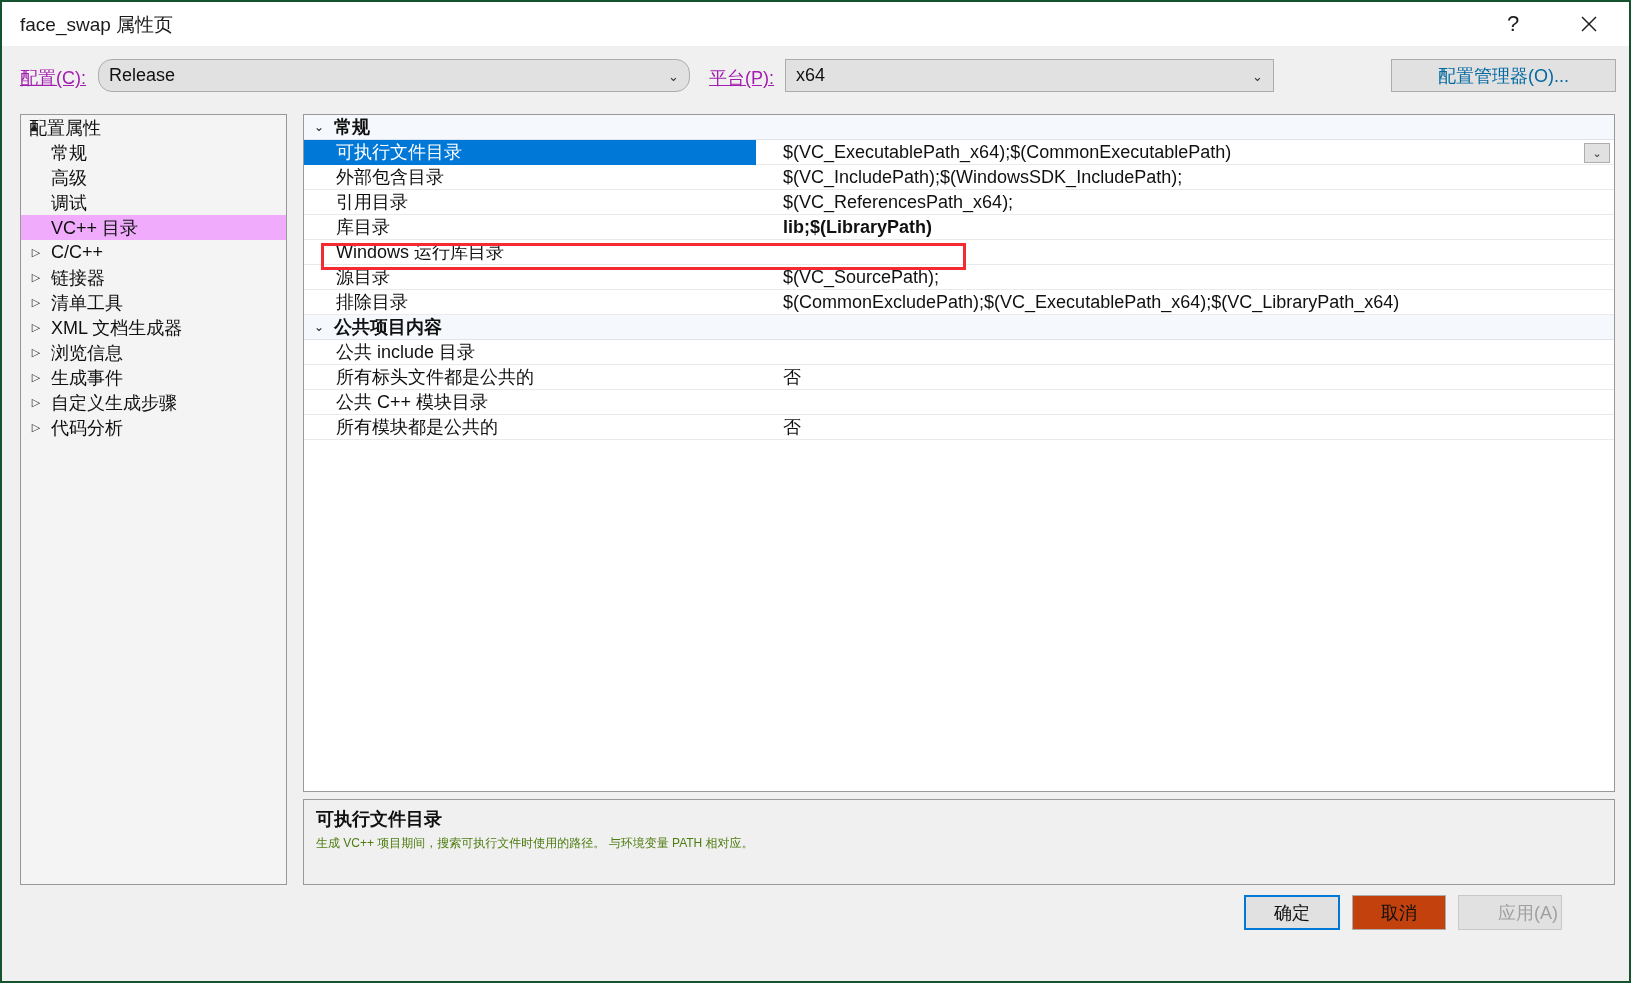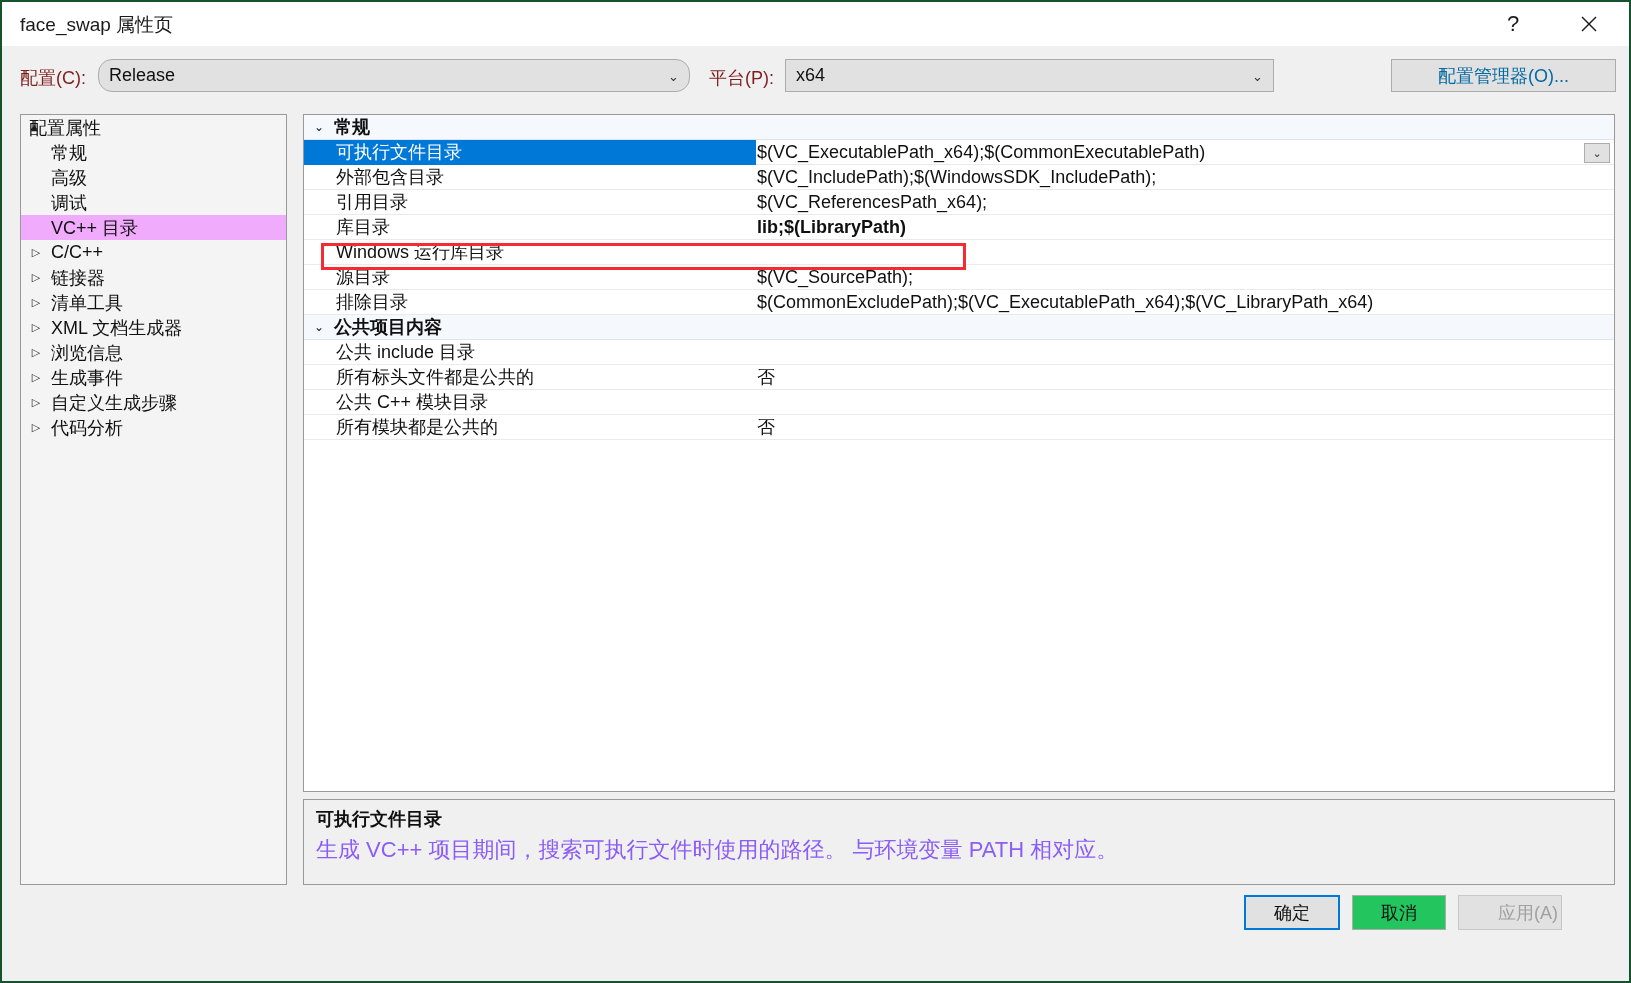--- a/index.html
+++ b/index.html
@@ -54,22 +54,23 @@
   
   #config-row {
     position: absolute;
     left: 0; top: 44px;
     width: 1631px; height: 66px;
     background: #f0f0f0;
   }
   .field-label {
     position: absolute;
     font-size: 18px;
-    color: #7f1d1d;
-    white-space: nowrap;
+    color: #a21caf;
+    white-space: nowrap;
+    text-decoration: underline;
   }
   #config-label { left: 18px; top: 20px; }
   #platform-label { left: 707px; top: 20px; }
 
   .combo {
     position: absolute;
     top: 13px;
     height: 33px;
     background: #e1e1e1;
     border: 1px solid #acacac;
@@ -177,21 +178,21 @@
 
   .cell-name {
     width: 452px;
     flex: none;
     padding-left: 32px;
     overflow: hidden;
     text-overflow: clip;
   }
   .cell-value {
     flex: 1;
-    padding-left: 1px;
+    padding-left: 27px;
     overflow: hidden;
   }
   .grid-row.selected .cell-name {
     background: #0078d7;
     color: #ffffff;
     height: 25px;
     display: flex;
     align-items: center;
   }
   .cell-value.bold { font-weight: bold; }
@@ -230,35 +231,35 @@
     padding: 7px 12px;
   }
   #desc-title {
     font-size: 18px;
     font-weight: bold;
     color: #101010;
     margin-bottom: 4px;
     white-space: nowrap;
   }
   #desc-body {
-    font-size: 22px;
-    color: #8b5cf6;
+    font-size: 12px;
+    color: #4d7c0f;
     white-space: nowrap;
   }
 
   
   .footer-btn {
     position: absolute;
     top: 893px;
     height: 35px;
     display: flex;
     align-items: center;
     justify-content: center;
     font-size: 18px;
-    background: #22c55e;
+    background: #c2410c;
     border: 1px solid #acacac;
     color: #101010;
     cursor: default;
     white-space: nowrap;
   }
   #ok-btn {
     left: 1242px; width: 96px;
     border: 2px solid #0078d7;
     background: #e1e1e1;
   }

